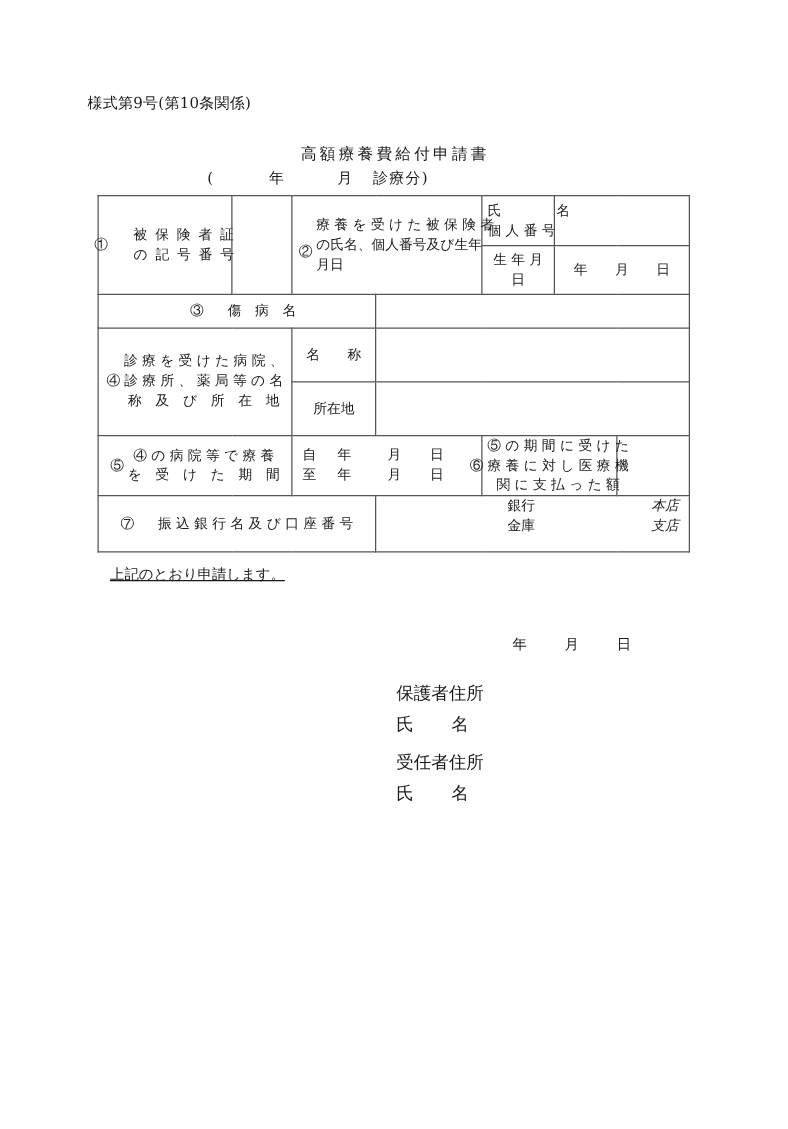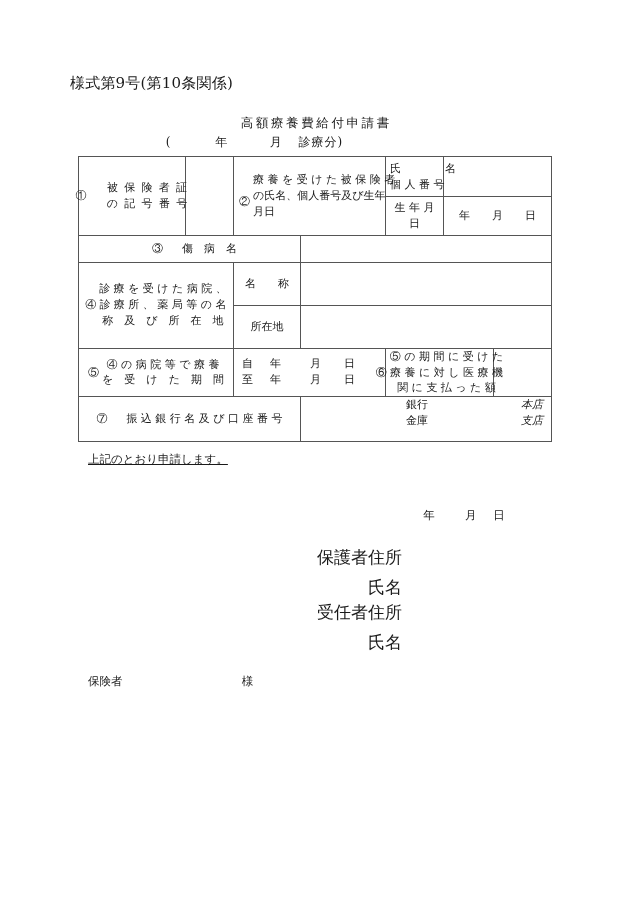--- a/index.html
+++ b/index.html
@@ -22,21 +22,21 @@
     width: 630px;
     height: 903px;
     overflow: hidden;
   }
 
   
   .form-no {
     position: absolute;
     left: 70px;
     top: 74px;
-    font-size: 15px;
+    font-size: 12px;
     letter-spacing: .2px;
     white-space: nowrap;
   }
   .doc-title {
     position: absolute;
     left: 0;
     top: 115px;
     width: 630px;
     text-align: center;
     font-size: 12.5px;
@@ -157,32 +157,30 @@
     text-decoration: underline;
   }
   .statements div { white-space: nowrap; }
 
   .date-line {
     position: absolute;
     left: 410px;
     top: 508px;
     font-size: 11.5px;
     white-space: nowrap;
-    text-align: center;
   }
   .date-line span { display: inline-block; }
   .date-line .y { width: 38px; }
   .date-line .m { width: 38px; }
 
   .sig-block {
     position: absolute;
-    font-size: 17px;
+    font-size: 14px;
     line-height: 1.75;
     white-space: nowrap;
-    text-align: right;
   }
   .sig-guardian { left: 317px; top: 543px; }
   .sig-delegate { left: 317px; top: 598px; }
   .sp-name { display: inline-block; }
   .sp-name .a { display: inline-block; width: 44px; }
 
   .insurer {
     position: absolute;
     left: 88px;
     top: 674px;
@@ -381,19 +379,14 @@
     </div>
   </div>
 
   <div class="sig-block sig-delegate">
     <div>受任者住所</div>
     <div class="sp-name">
       <span class="a">氏</span><span>名</span>
     </div>
   </div>
 
-  <div class="insurer">
-    <span>保険者</span>
-    <span class="gap"></span>
-    <span>様</span>
-  </div>
 
 </div>
 
 </body></html>

